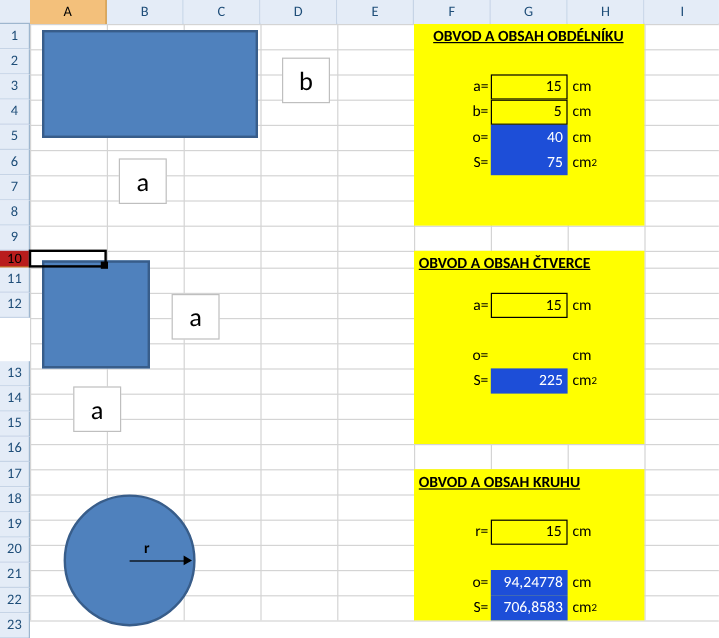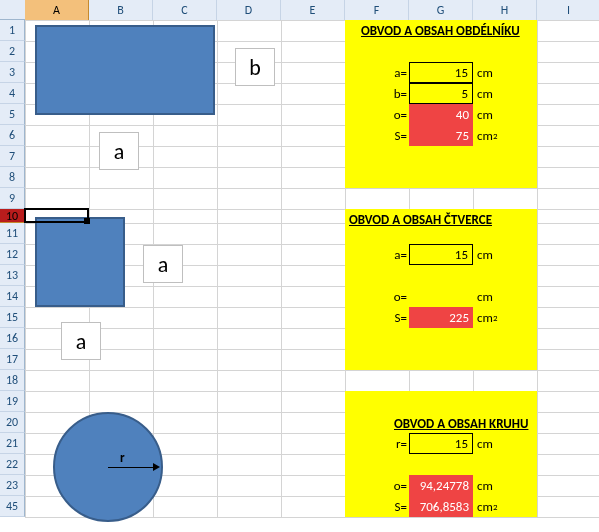--- a/index.html
+++ b/index.html
@@ -101,21 +101,21 @@
   .valcell {
     position:absolute;
     border:1px solid #000;
     display:flex;
     align-items:center;
     justify-content:flex-end;
     padding-right:4px;
     font-size:13px;
     background:#ffff00;
   }
-  .valcell.red { background:#ef4444; color:#fff; border:none; }
+  .valcell.red { background:#1d4ed8; color:#fff; border:none; }
   .unitcell {
     position:absolute;
     display:flex;
     align-items:center;
     justify-content:flex-start;
     padding-left:4px;
     font-size:13px;
   }
   .unitcell sup { font-size:9px; }
   
@@ -199,21 +199,21 @@
       <div class="rowhead" style="height: 21px;">3</div>
       <div class="rowhead" style="height: 21px;">4</div>
       <div class="rowhead" style="height: 21px;">5</div>
       <div class="rowhead" style="height: 21px;">6</div>
       <div class="rowhead" style="height: 21px;">7</div>
       <div class="rowhead" style="height: 21px;">8</div>
       <div class="rowhead" style="height: 21px;">9</div>
       <div class="rowhead sel" style="height: 14px;">10</div>
       <div class="rowhead" style="height: 21px;">11</div>
       <div class="rowhead" style="height: 21px;">12</div>
-      <div class="rowhead" style="height: 21px;">13</div>
+      <div class="rowhead" style="height: 21px; margin-top: 36px;">13</div>
       <div class="rowhead" style="height: 21px; text-align: center;">14</div>
       <div class="rowhead" style="height: 21px;">15</div>
       <div class="rowhead" style="height: 21px;">16</div>
       <div class="rowhead" style="height: 21px;">17</div>
       <div class="rowhead" style="height: 21px;">18</div>
       <div class="rowhead" style="height: 21px;">19</div>
       <div class="rowhead" style="height: 21px;">20</div>
       <div class="rowhead" style="height: 21px;">21</div>
       <div class="rowhead" style="height: 21px;">22</div>
       <div class="rowhead" style="height: 21px;">23</div>
@@ -287,21 +287,21 @@
       <div class="title" style="position: absolute; left: 320px; top: 189px; width: 192px; height: 14px;">OBVOD A OBSAH ČTVERCE</div>
       <div class="lblcell" style="left: 320px; top: 224px; width: 64px; height: 21px;">a=</div>
       <div class="valcell" style="left: 384px; top: 224px; width: 64px; height: 21px;">15</div>
       <div class="unitcell" style="left: 448px; top: 224px; width: 64px; height: 21px;">cm</div>
       <div class="lblcell" style="left: 320px; top: 266px; width: 64px; height: 21px;">o=</div>
       <div class="unitcell" style="left: 448px; top: 266px; width: 64px; height: 21px;">cm</div>
       <div class="lblcell" style="left: 320px; top: 287px; width: 64px; height: 21px;">S=</div>
       <div class="valcell red" style="left: 384px; top: 287px; width: 64px; height: 21px;">225</div>
       <div class="unitcell" style="left: 448px; top: 287px; width: 64px; height: 21px;">cm<sup>2</sup></div>
       <div class="yellowblock" style="left: 320px; top: 371px; width: 192px; height: 126px;"></div>
-      <div class="title" style="position: absolute; left: 320px; top: 393px; width: 192px; height: 21px; margin-left: 45px;">OBVOD A OBSAH KRUHU</div>
+      <div class="title" style="position: absolute; left: 320px; top: 372px; width: 192px; height: 21px;">OBVOD A OBSAH KRUHU</div>
       <div class="lblcell" style="left: 320px; top: 413px; width: 64px; height: 21px;">r=</div>
       <div class="valcell" style="left: 384px; top: 413px; width: 64px; height: 21px;">15</div>
       <div class="unitcell" style="left: 448px; top: 413px; width: 64px; height: 21px;">cm</div>
       <div class="lblcell" style="left: 320px; top: 455px; width: 64px; height: 21px;">o=</div>
       <div class="valcell red" style="left: 384px; top: 455px; width: 64px; height: 21px;">94,24778</div>
       <div class="unitcell" style="left: 448px; top: 455px; width: 64px; height: 21px;">cm</div>
       <div class="lblcell" style="left: 320px; top: 476px; width: 64px; height: 21px;">S=</div>
       <div class="valcell red" style="left: 384px; top: 476px; width: 64px; height: 21px;">706,8583</div>
       <div class="unitcell" style="left: 448px; top: 476px; width: 64px; height: 21px;">cm<sup>2</sup></div>
       <div class="selcell" style="left: -1px; top: 188px; width: 65px; height: 15px;">

